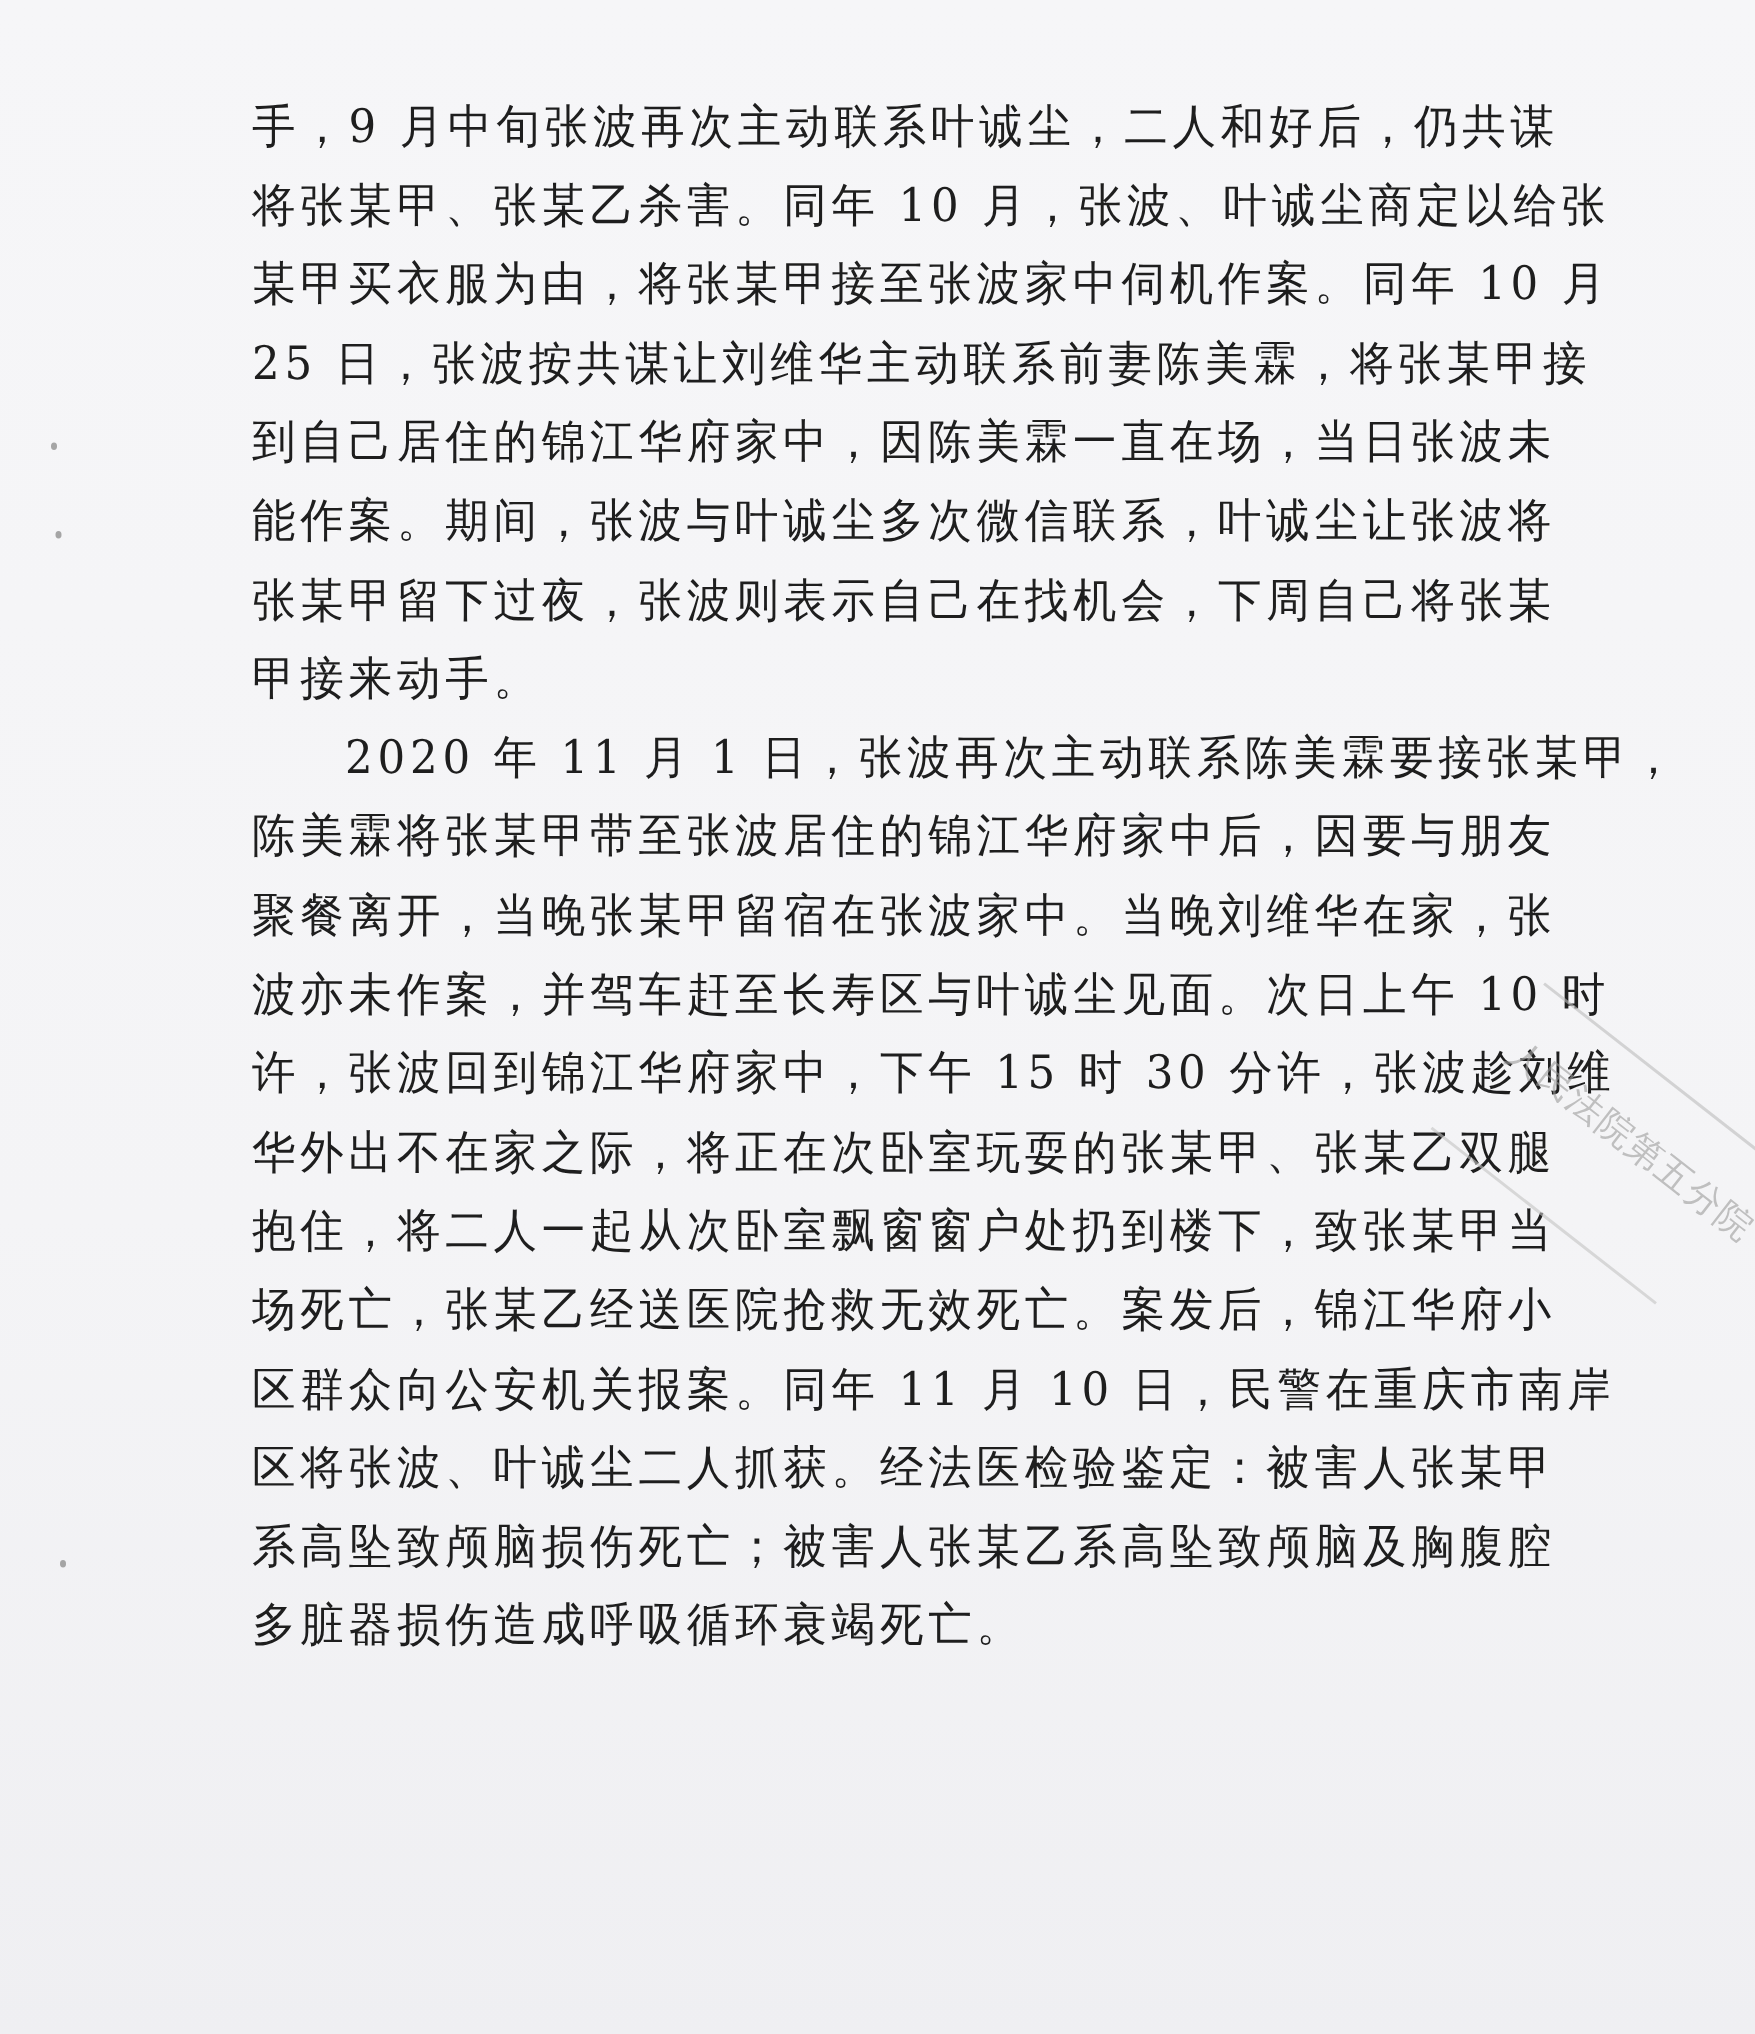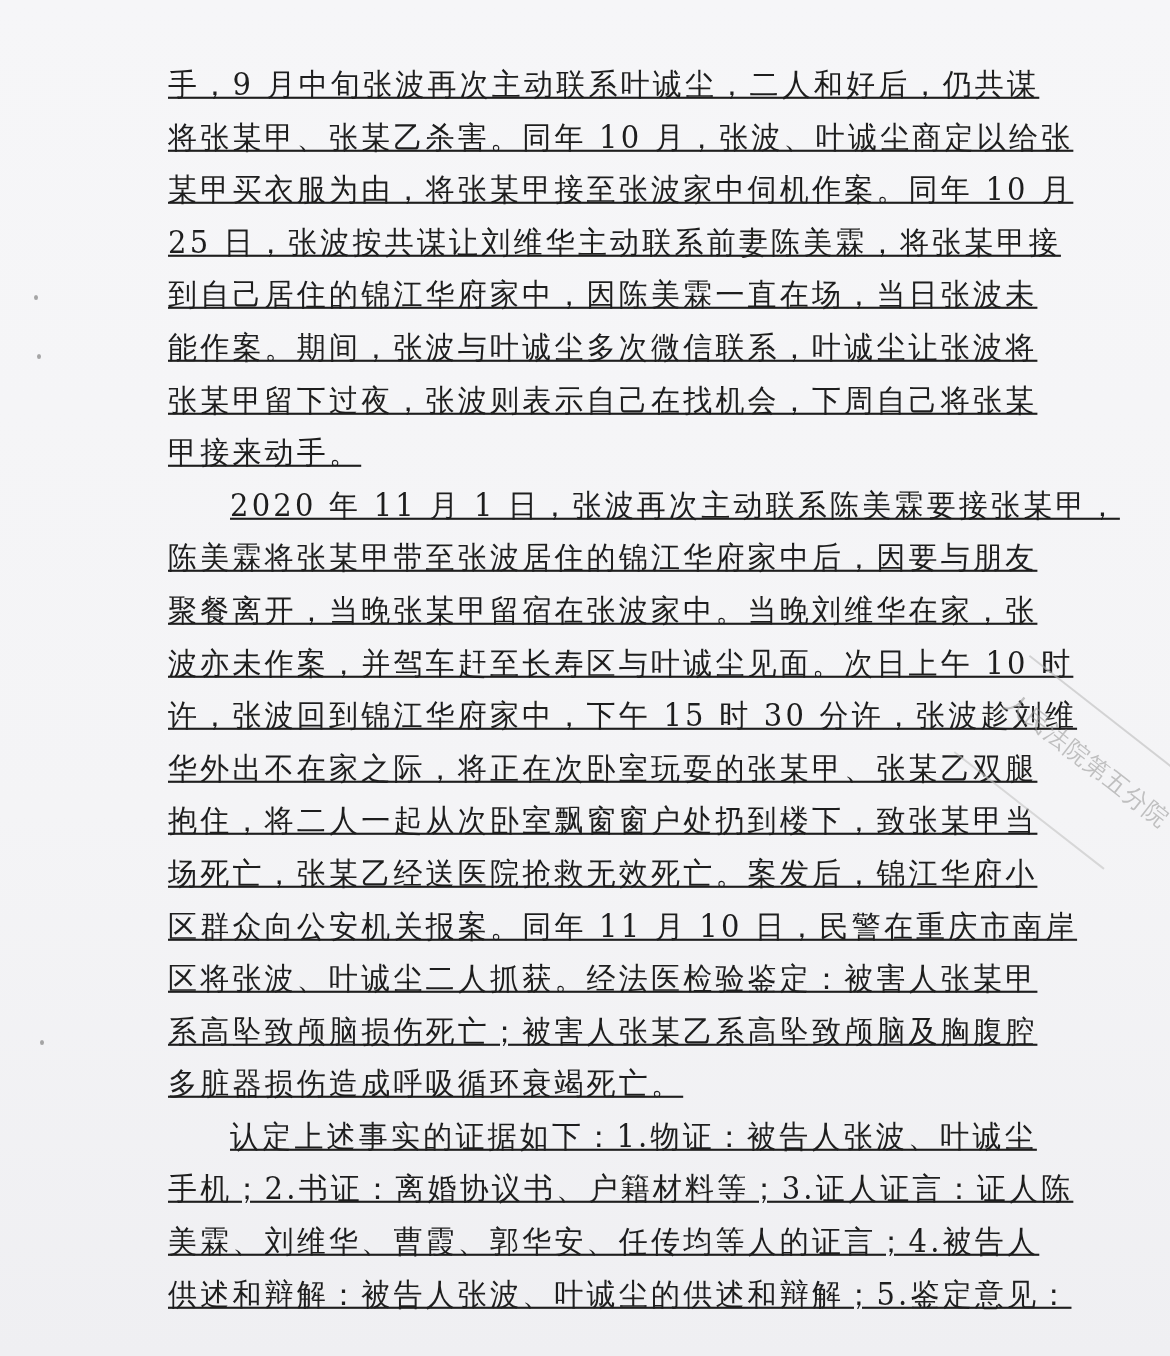--- a/index.html
+++ b/index.html
@@ -21,21 +21,20 @@
       top: 0;
       width: 1170px;
       height: 1356px;
       background: linear-gradient(180deg, #f6f6f8 0%, #f4f4f6 60%, #efeff2 100%);
     }
     .text-block {
       position: absolute;
       left: 168px;
       top: 58px;
       width: 872px;
-      text-decoration: underline;
     }
     .line {
       height: 52.6px;
       line-height: 52.6px;
       font-size: 29px;
       letter-spacing: 3.2px;
       white-space: nowrap;
       text-align: justify;
       text-align-last: justify;
       width: 868px;
@@ -111,26 +110,20 @@
       <div class="line">许，张波回到锦江华府家中，下午 15 时 30 分许，张波趁刘维</div>
       <div class="line">华外出不在家之际，将正在次卧室玩耍的张某甲、张某乙双腿</div>
       <div class="line">抱住，将二人一起从次卧室飘窗窗户处扔到楼下，致张某甲当</div>
       <div class="line">场死亡，张某乙经送医院抢救无效死亡。案发后，锦江华府小</div>
       <div class="line">区群众向公安机关报案。同年 11 月 10 日，民警在重庆市南岸</div>
       <div class="line">区将张波、叶诚尘二人抓获。经法医检验鉴定：被害人张某甲</div>
       <div class="line">系高坠致颅脑损伤死亡；被害人张某乙系高坠致颅脑及胸腹腔</div>
       <div class="line last">多脏器损伤造成呼吸循环衰竭死亡。</div>
     </div>
 
-    <div>
-      <div class="line indent">认定上述事实的证据如下：1.物证：被告人张波、叶诚尘</div>
-      <div class="line">手机；2.书证：离婚协议书、户籍材料等；3.证人证言：证人陈</div>
-      <div class="line">美霖、刘维华、曹霞、郭华安、任传均等人的证言；4.被告人</div>
-      <div class="line">供述和辩解：被告人张波、叶诚尘的供述和辩解；5.鉴定意见：</div>
-    </div>
 
   </div>
 
   <div class="stamp">
     <span class="stamp-text">人民法院第五分院</span>
   </div>
 
 </div>
 
 </body></html>

